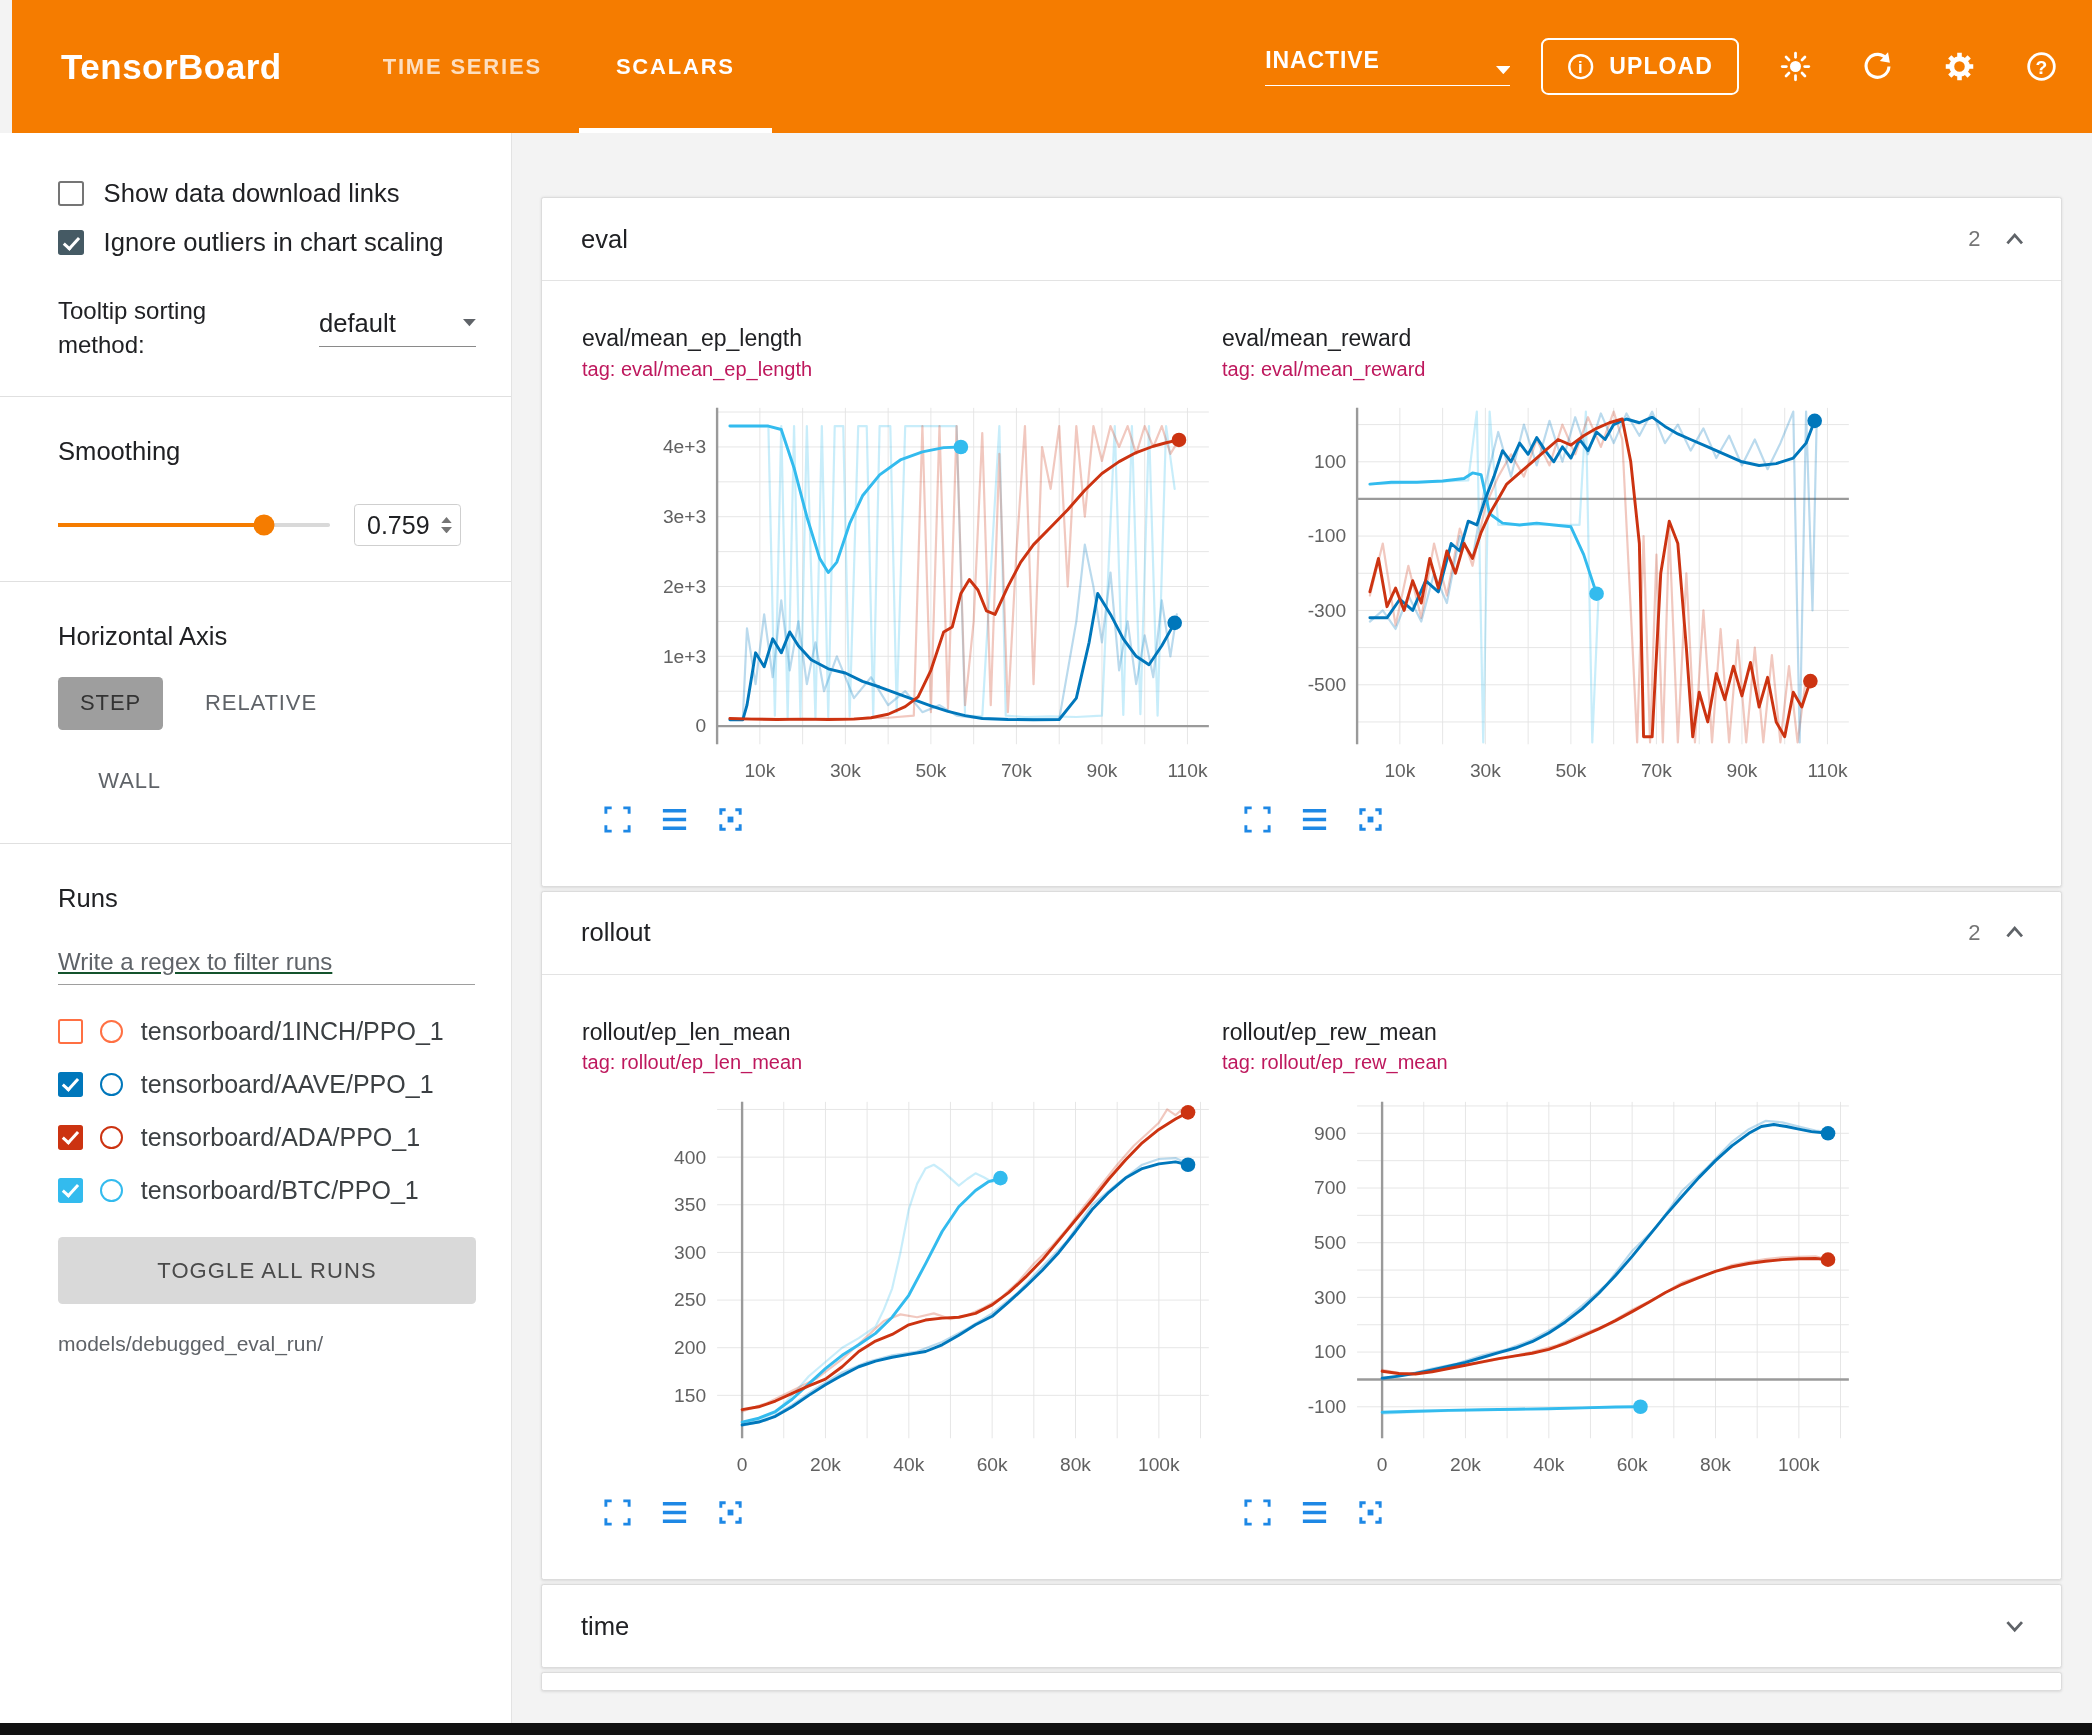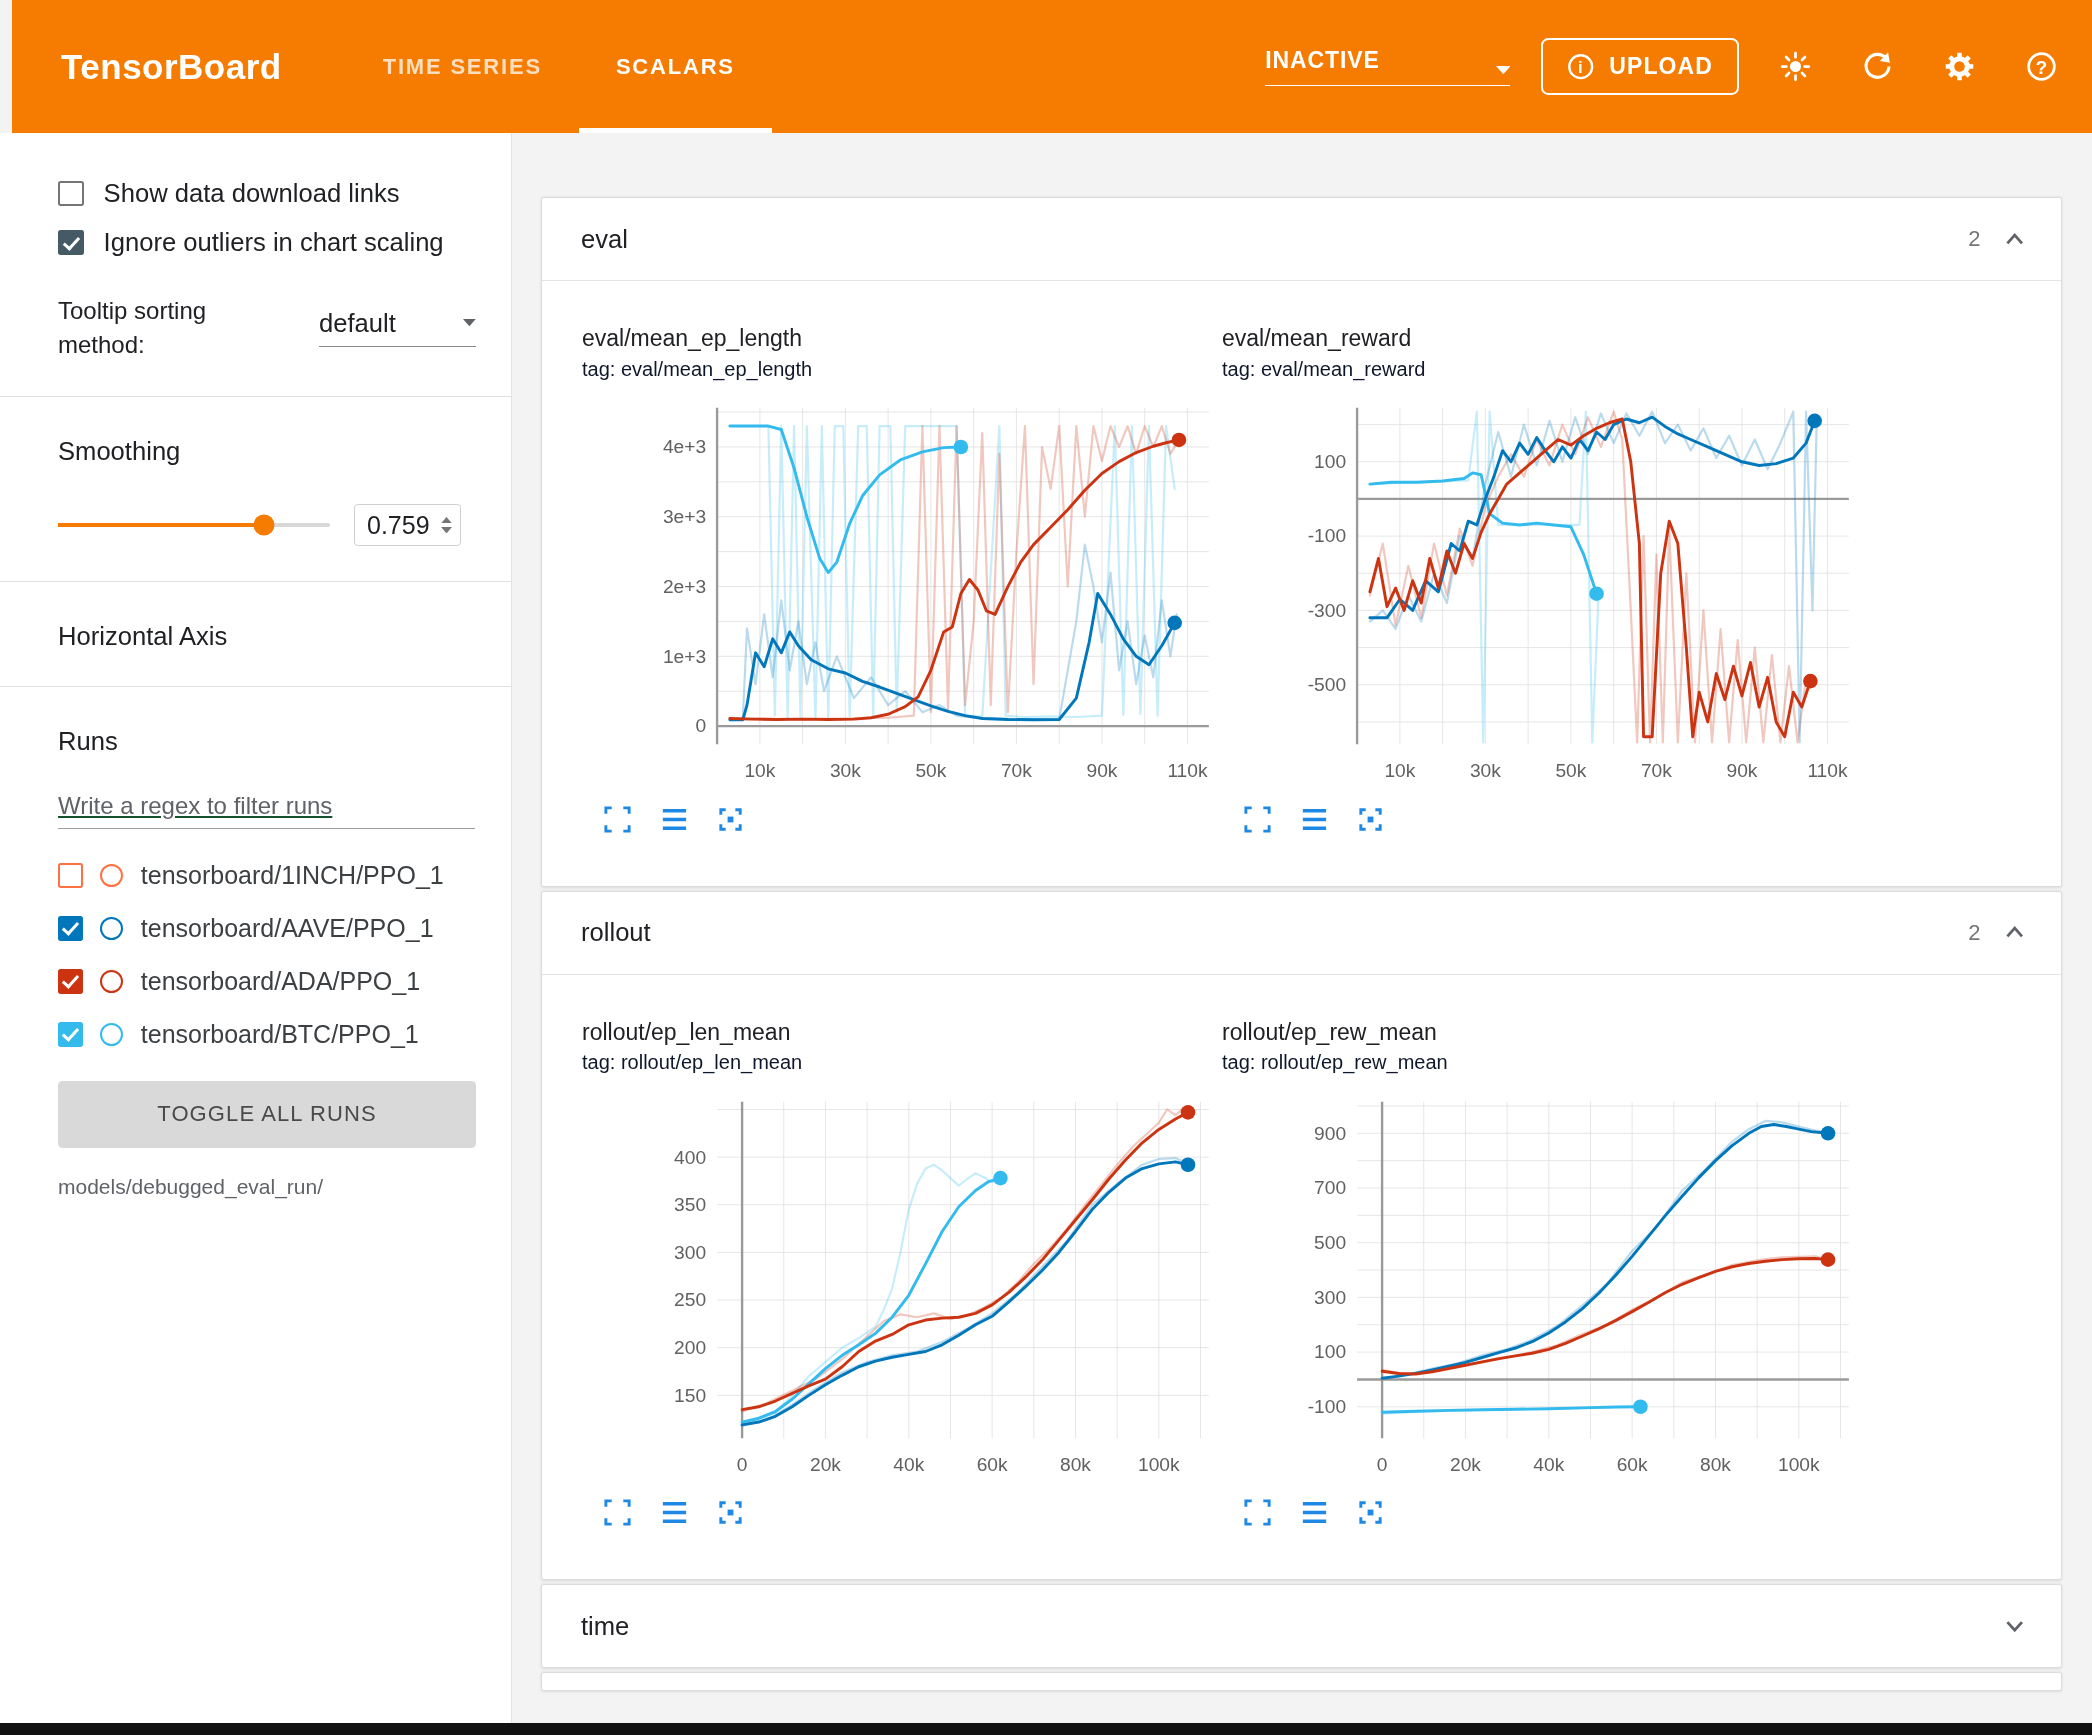--- a/index.html
+++ b/index.html
@@ -54,21 +54,21 @@
 .card{background:#fff;border:0.9px solid #dcdcdc;border-radius:2.7px;box-shadow:0 0.9px 2.7px rgba(0,0,0,.10);margin-top:27.4px;}
 .card.tight{margin-top:4px;}
 .card-header{display:flex;align-items:center;height:82px;padding:0 33px 0 39px;}
 .card-title{font-size:25.6px;color:#202124;font-weight:500;}
 .card-right{margin-left:auto;display:flex;align-items:center;gap:20px;}
 .card-count{font-size:22px;color:#757575;}
 .chev{display:flex;align-items:center;cursor:pointer;}
 .charts-row{display:flex;border-top:0.9px solid #e3e3e3;padding:44px 0 48px 40px;}
 .chart{width:640px;}
 .chart-title{font-size:23px;color:#202124;}
-.chart-tag{font-size:20px;color:#0f172a;margin:5.5px 0 14.6px 0;}
+.chart-tag{font-size:20px;color:#be185d;margin:5.5px 0 14.6px 0;}
 .plot{margin-left:51px;}
 .chart-toolbar{display:flex;gap:25.6px;margin:7.3px 0 0 20px;height:37px;align-items:center;}
 .cicon{width:31px;height:31px;cursor:pointer;display:flex;}
 .partial{height:19px;margin-top:7.3px;}
 .bottom-strip{position:absolute;left:0;bottom:0;width:2092px;height:12px;background:#111;z-index:30;}
 svg text{font-family:"Liberation Sans",sans-serif;}
 </style>
 </head>
 <body>
 
@@ -170,20 +170,25 @@
             <polygon points="6,0 12,7 0,7" fill="#757575"></polygon>
           </svg>
         <svg width="11" height="6.4" viewBox="0 0 12 7">
             <polygon points="0,0 12,0 6,7" fill="#757575"></polygon>
           </svg>
       </span>
     </div>
   </div>
   <div class="divider"></div>
   <div class="side-label">Horizontal Axis</div>
+  <div class="axis-buttons">
+      <button class="axis-btn selected">STEP</button>
+      <button class="axis-btn">RELATIVE</button>
+      <button class="axis-btn">WALL</button>
+    </div>
   <div class="divider"></div>
   <div class="side-label">Runs</div>
   <input class="runs-filter" placeholder="Write a regex to filter runs" style="">
   <div class="run-list">
       <div class="run-row">
         <span class="run-check" style="border-color: rgb(255, 112, 67);"></span>
         <span class="run-circle" style="border-color: rgb(255, 112, 67);"></span>
         <span class="run-label">tensorboard/1INCH/PPO_1</span>
       </div>
       <div class="run-row">

